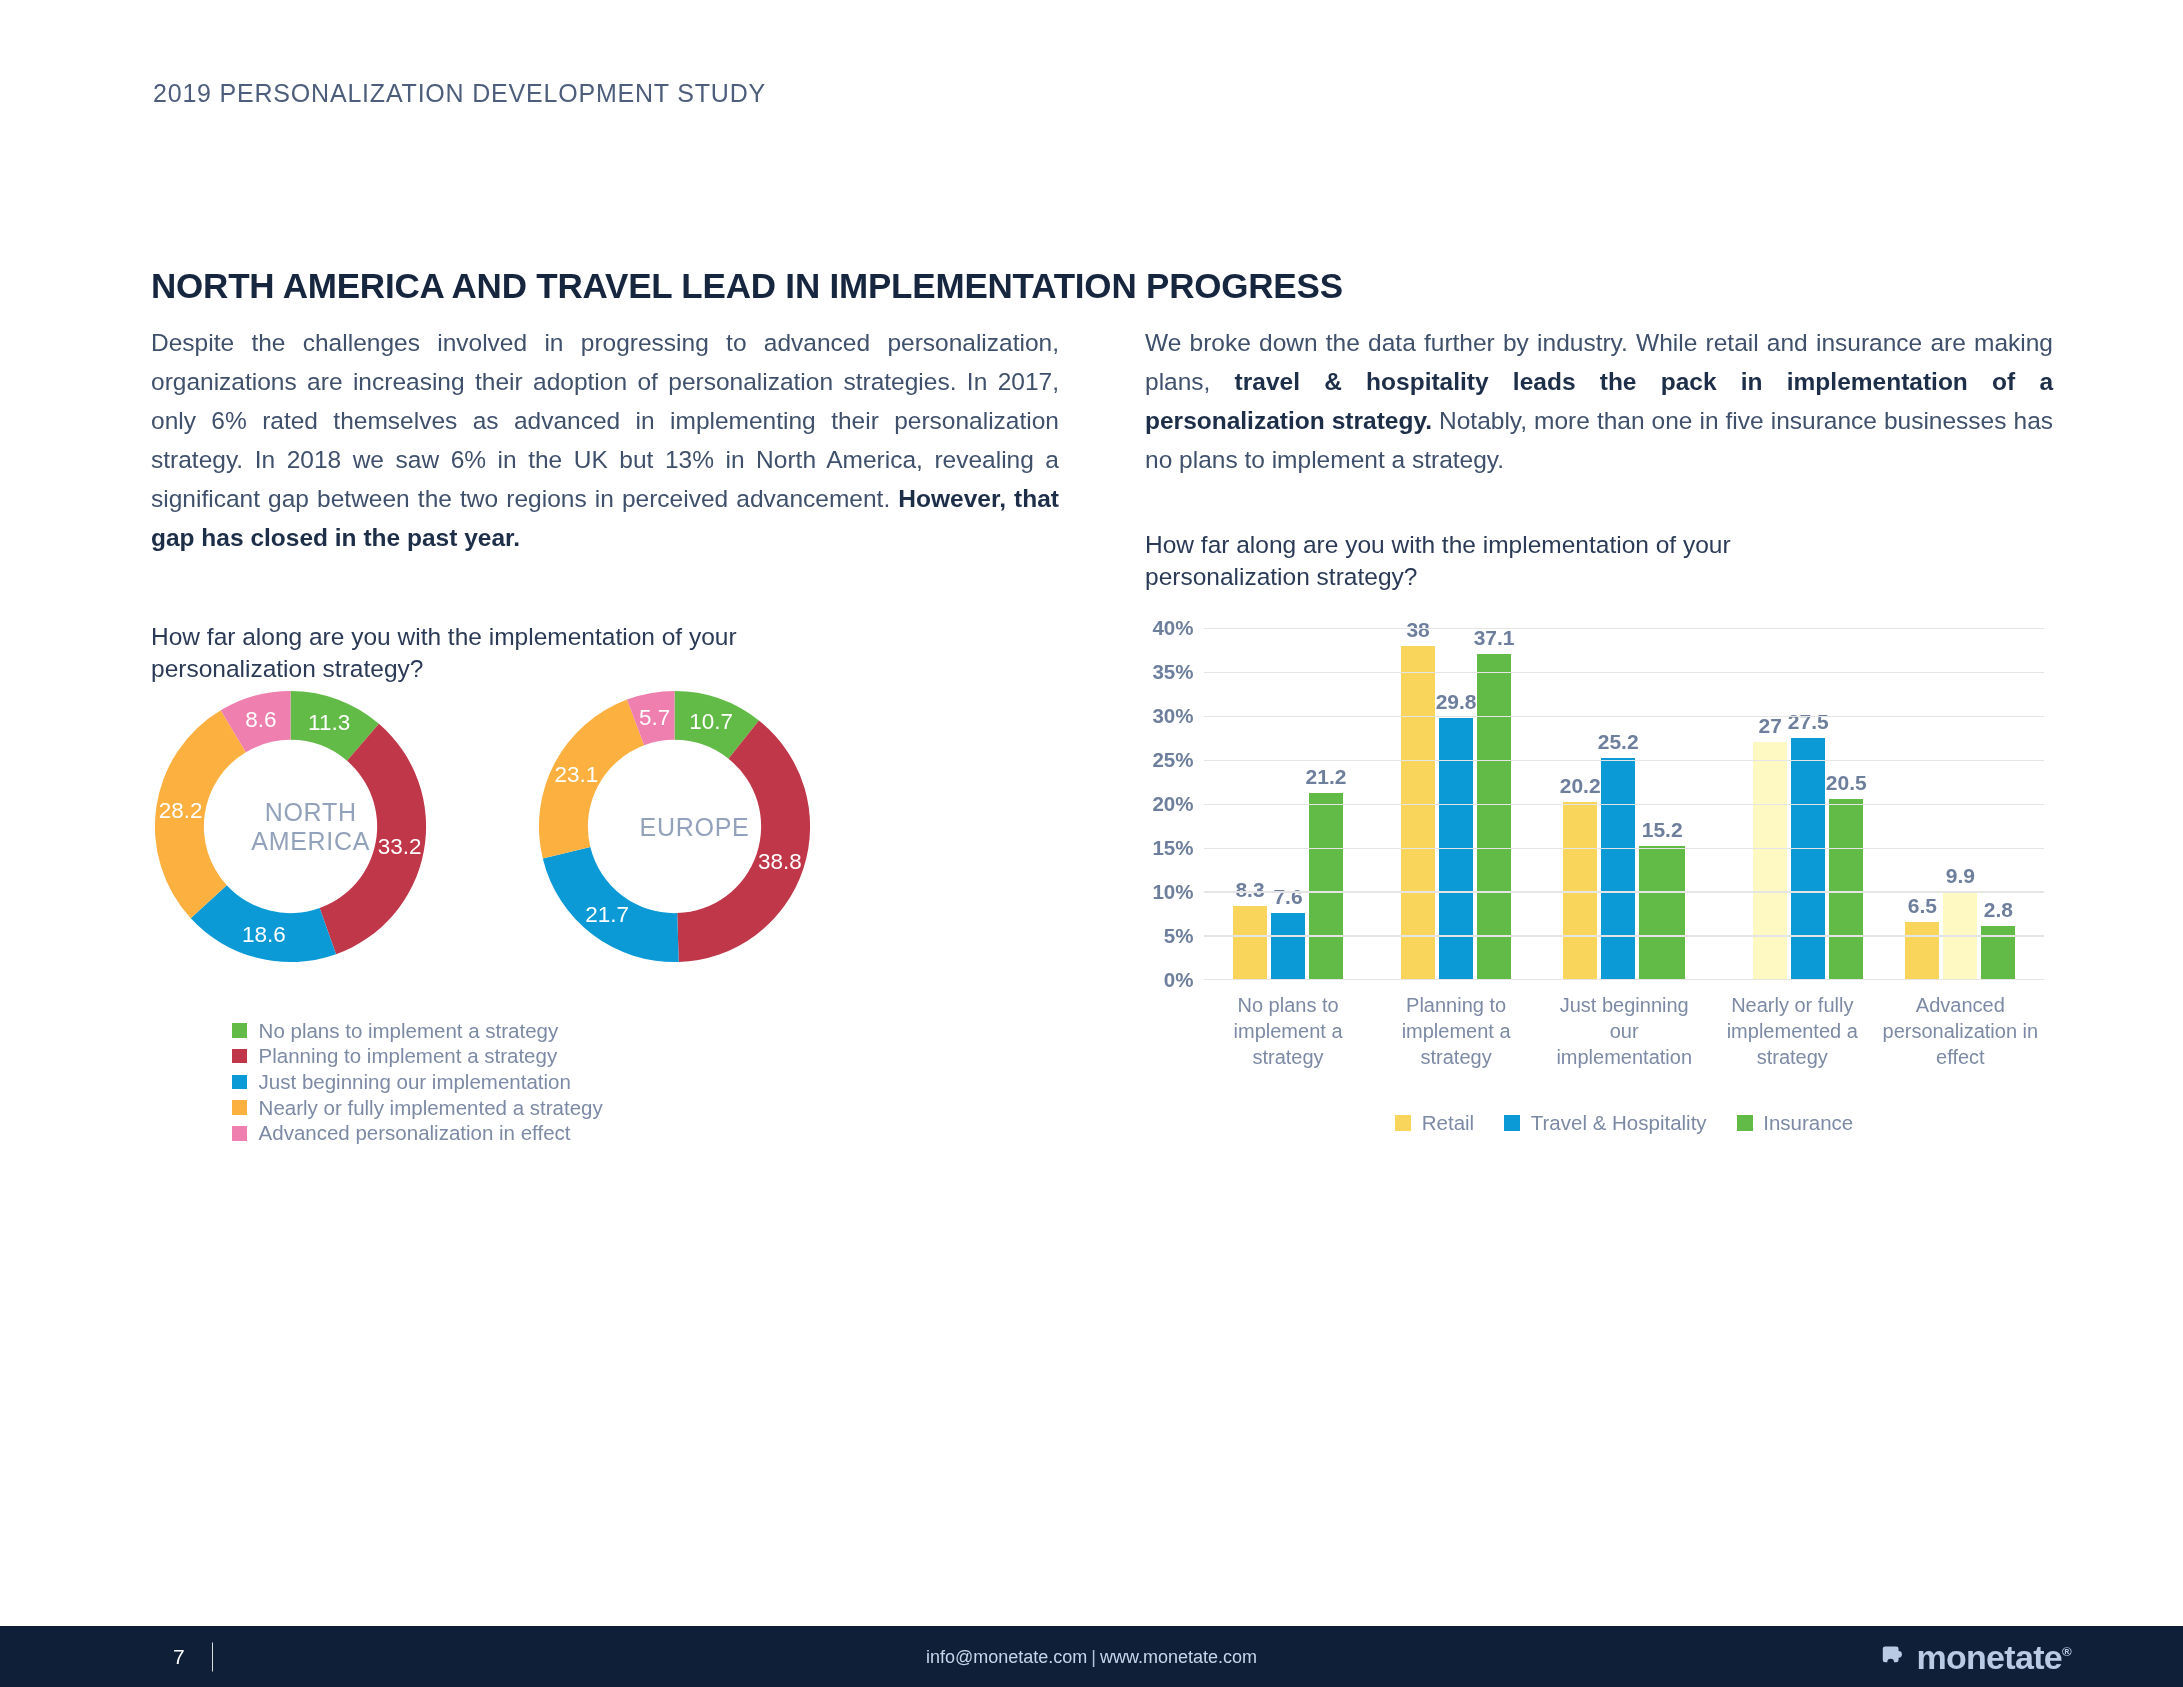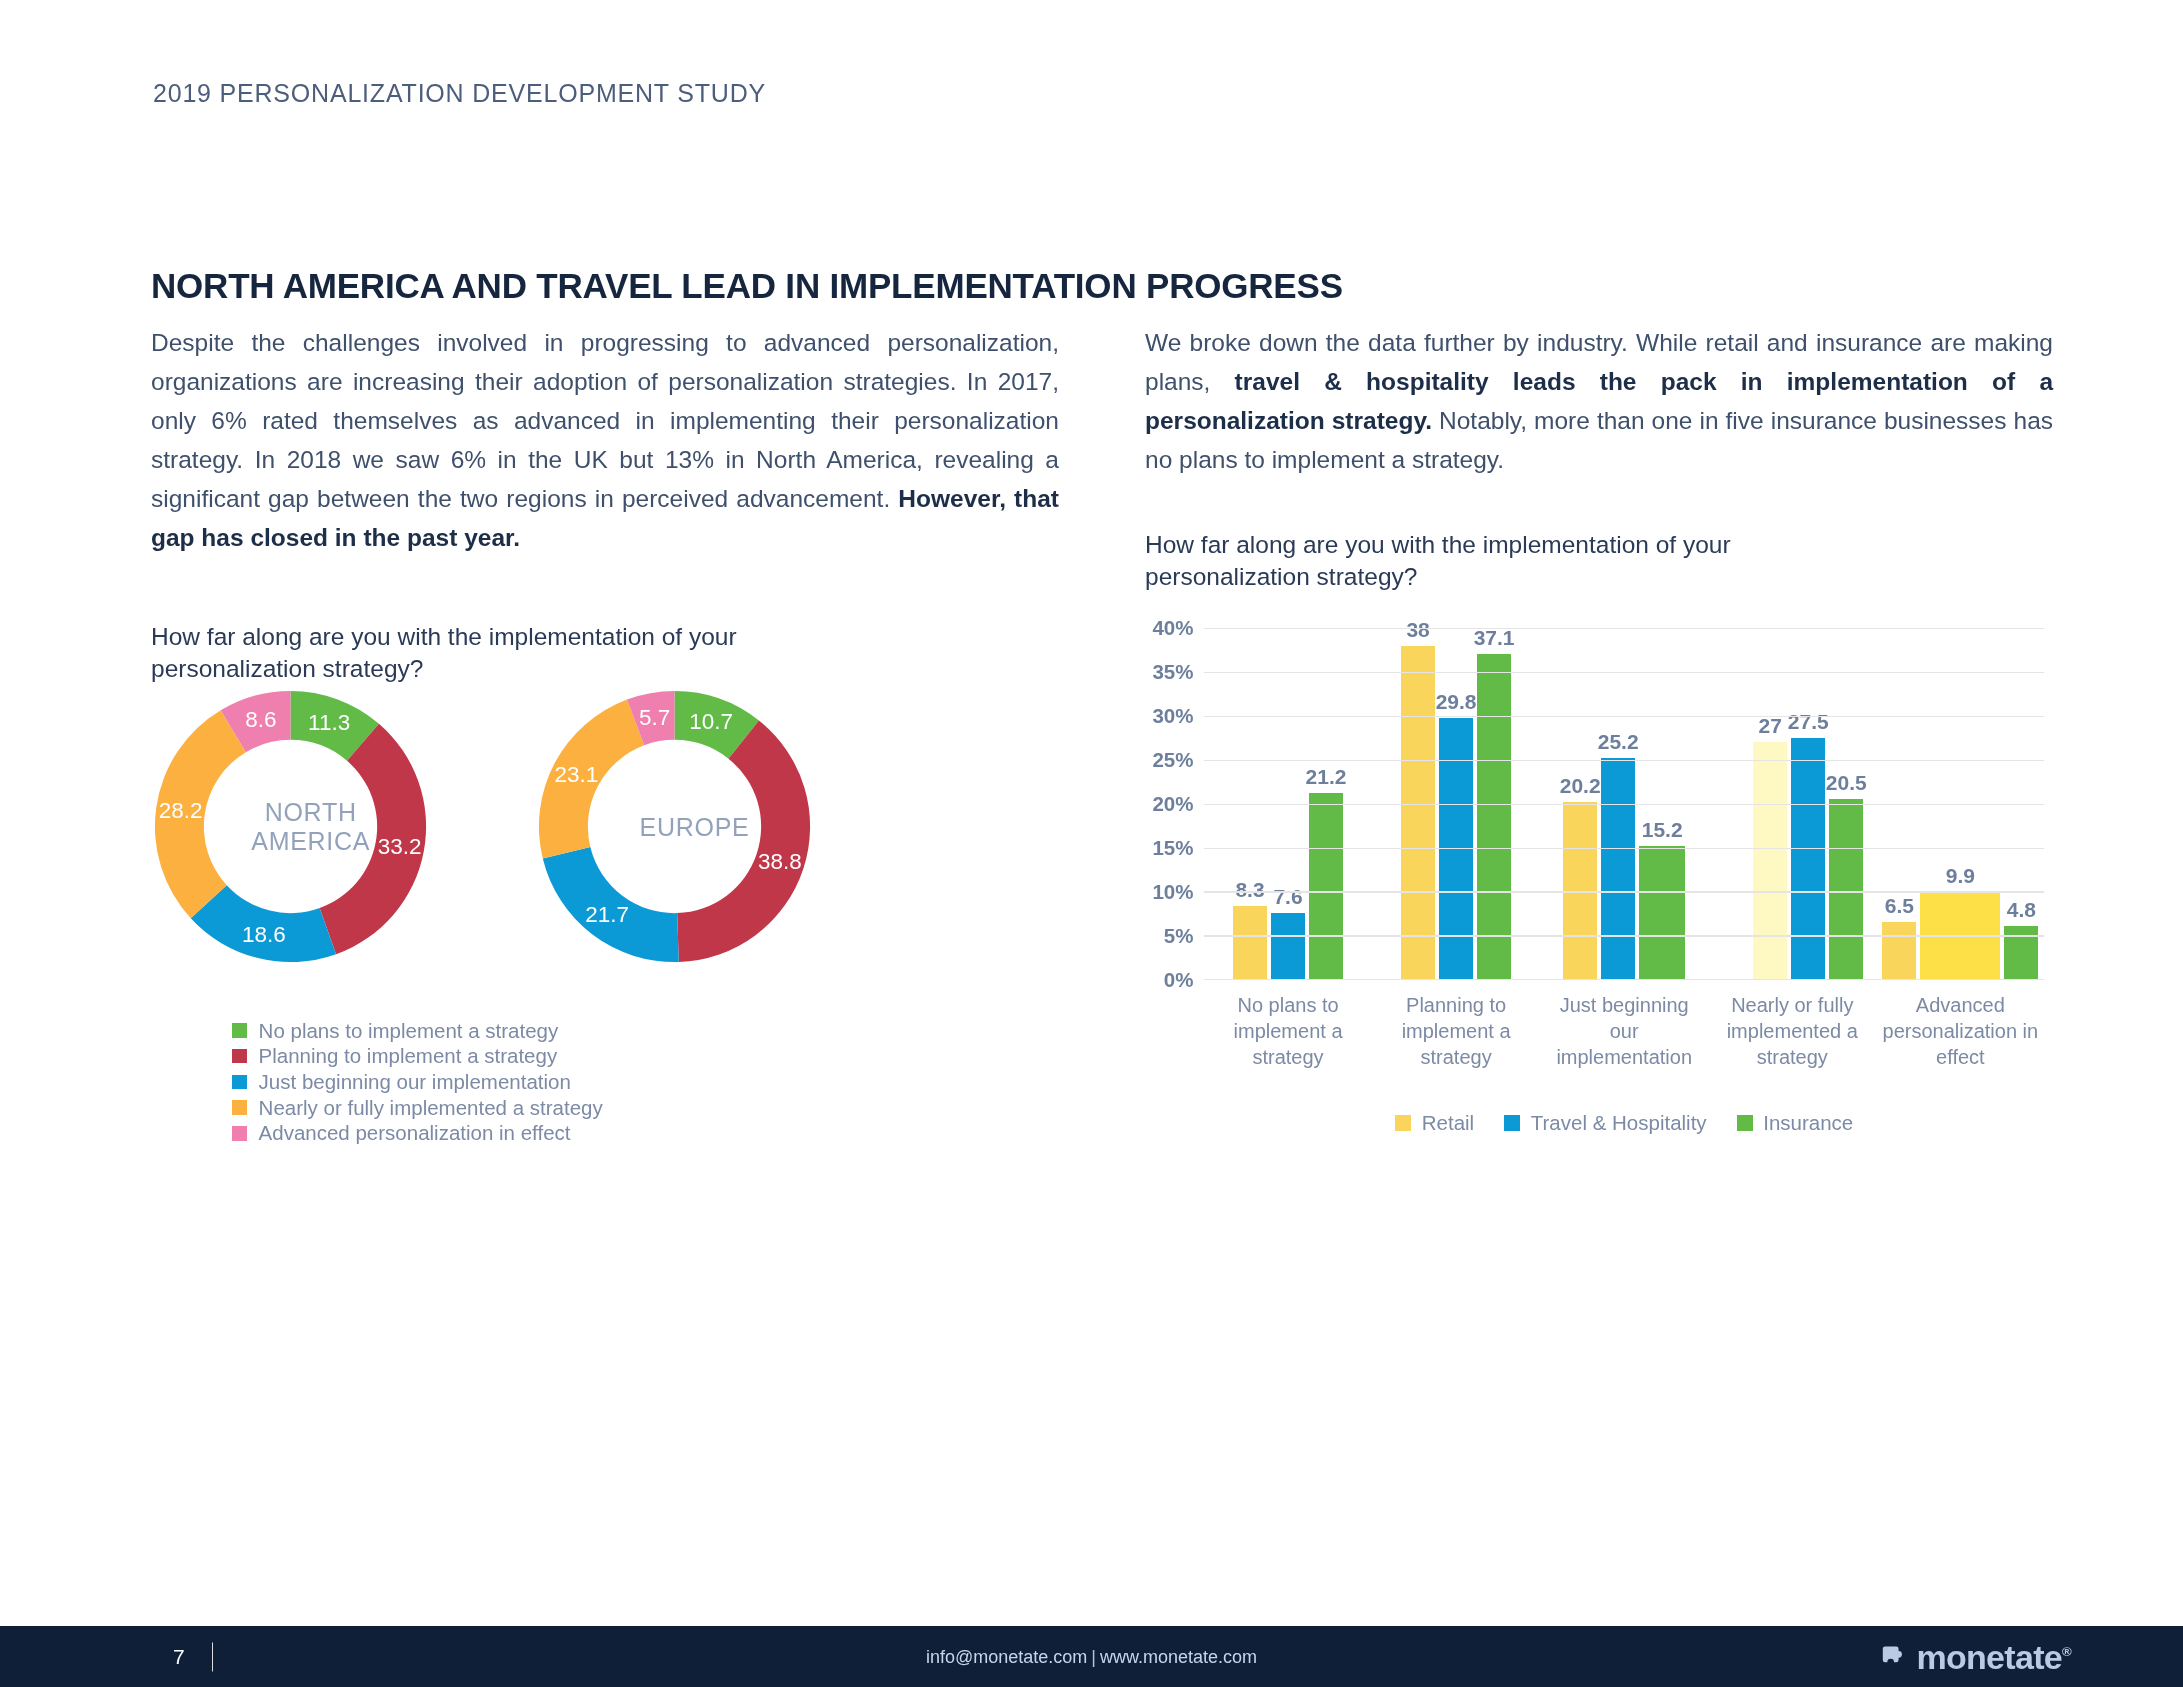--- a/index.html
+++ b/index.html
@@ -262,25 +262,25 @@
               <span class="bar-val">27.5</span>
             </div>
             <div class="bar" style="height: 51.25%; background: rgb(98, 187, 70);">
               <span class="bar-val">20.5</span>
             </div>
           </div>
           <div class="group">
             <div class="bar" style="height: 16.25%; background: rgb(250, 213, 92);">
               <span class="bar-val">6.5</span>
             </div>
-            <div class="bar" style="height: 24.75%; background: #fde047; padding-left: 46px;">
+            <div class="bar" style="height: 24.75%; background: #fef9c3;">
               <span class="bar-val">9.9</span>
             </div>
             <div class="bar" style="height: 15.25%; background: rgb(98, 187, 70);">
-              <span class="bar-val">4.8</span>
+              <span class="bar-val">2.8</span>
             </div>
           </div>
         </div>
     <div class="gridline" style="top: 100%;">
           <div class="ytick" style="top: 100%;">0%</div>
         </div>
         <div class="gridline" style="top: 87.5%;">
           <div class="ytick" style="top: 87.5%;">5%</div>
         </div>
         <div class="gridline" style="top: 75%;">

